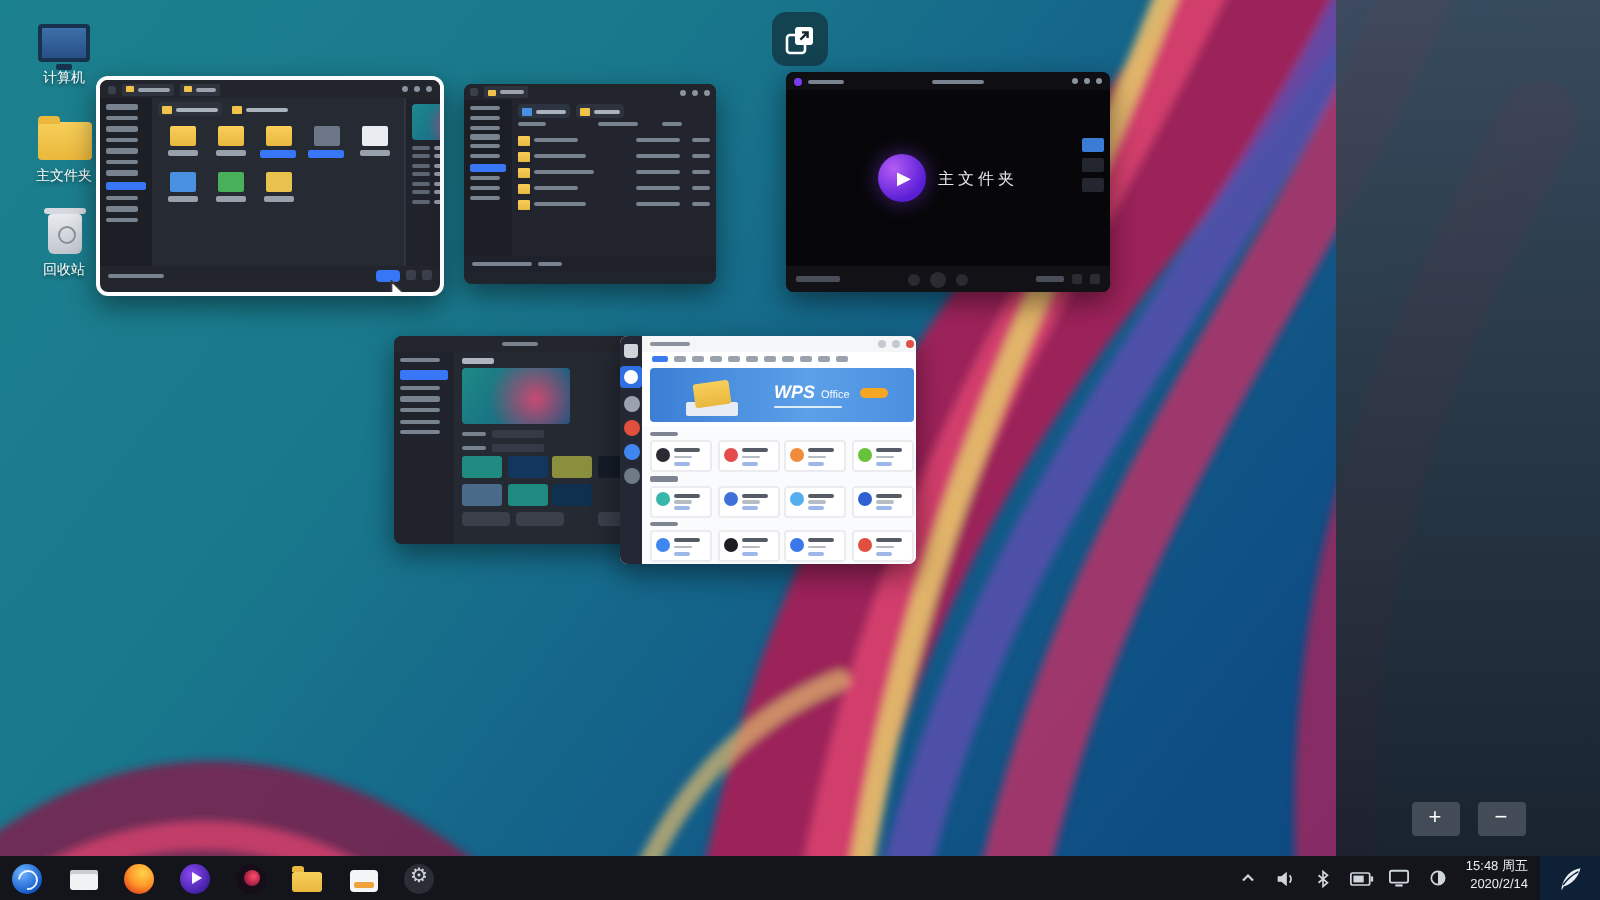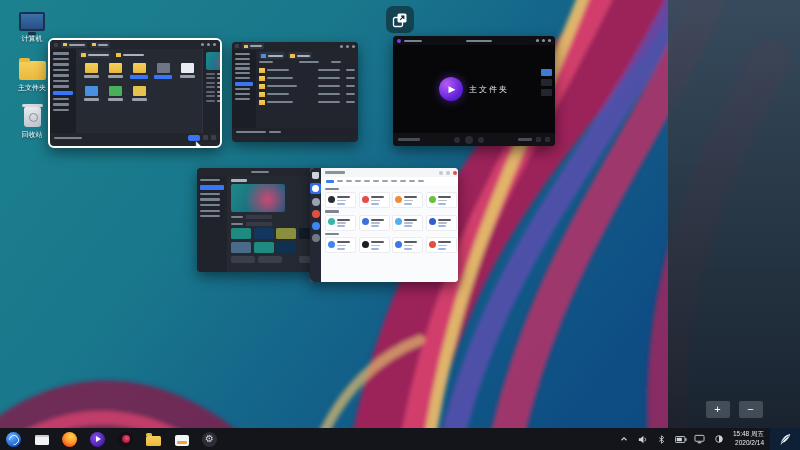--- a/index.html
+++ b/index.html
@@ -552,20 +552,34 @@
           <i class=""></i>
           <i class=""></i>
           <i class=""></i>
           <i class=""></i>
           <i class=""></i>
           <i class=""></i>
           <i class=""></i>
           <i class=""></i>
           <i class=""></i>
         </div>
+      <div class="banner">
+        <div class="b-illu">
+          <i class="lap"></i>
+            <i class="fold"></i>
+        </div>
+        <div class="b-text">
+          <span class="b-row">
+            <span class="b-wps">WPS</span>
+            <span class="b-off">Office</span>
+            <i class="b-badge"></i>
+          </span>
+          <i class="b-line"></i>
+        </div>
+      </div>
       <div class="w5-grid" id="w5grid">
           <i class="secbar"></i>
           <div class="cards">
             <div class="card">
       <i class="cico" style="background:#2b2b33"></i>
       <span class="ctxt">
                 <i class="n"></i>
                 <i class="s"></i>
                 <i class="inst"></i>
               </span>

